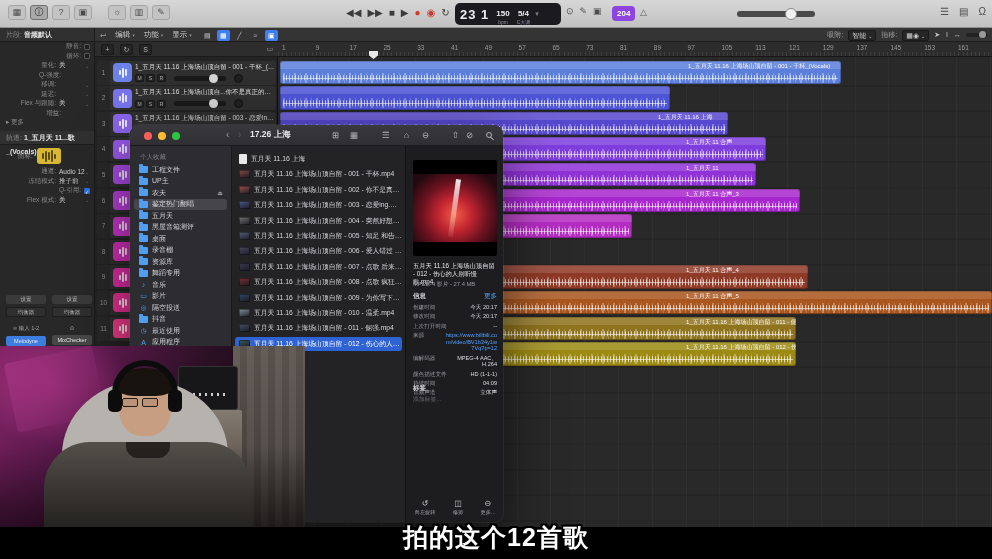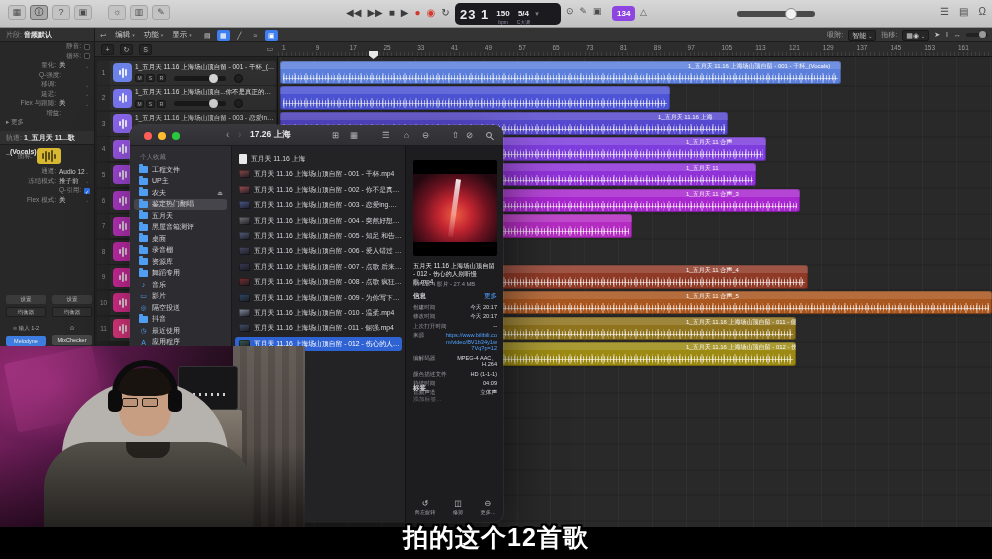--- a/index.html
+++ b/index.html
@@ -218,21 +218,21 @@
         <div class="s">bpm</div></span>
       <span class="cell"><span class="v">5/4</span>
         <div class="s">C大调</div></span>
       <span class="chev">▾</span>
     </div>
     <div id="lcd-icons">
         <span>⊙</span>
         <span>✎</span>
         <span>▣</span>
       </div>
-    <div id="cpu-badge">134</div>
+    <div id="cpu-badge">204</div>
     <div id="metro-ic">△</div>
     <div id="master">
         <div class="knob"></div>
       </div>
     <div id="tb-right">
         <span>☰</span>
         <span>▤</span>
         <span>Ω</span>
       </div>
   </div>

